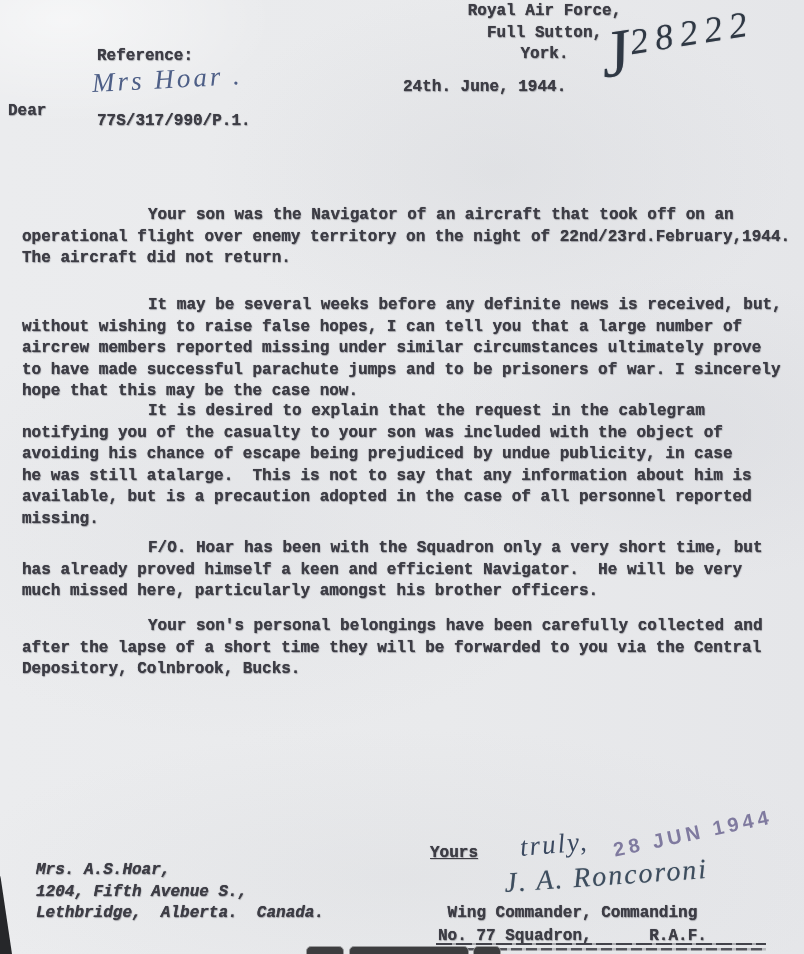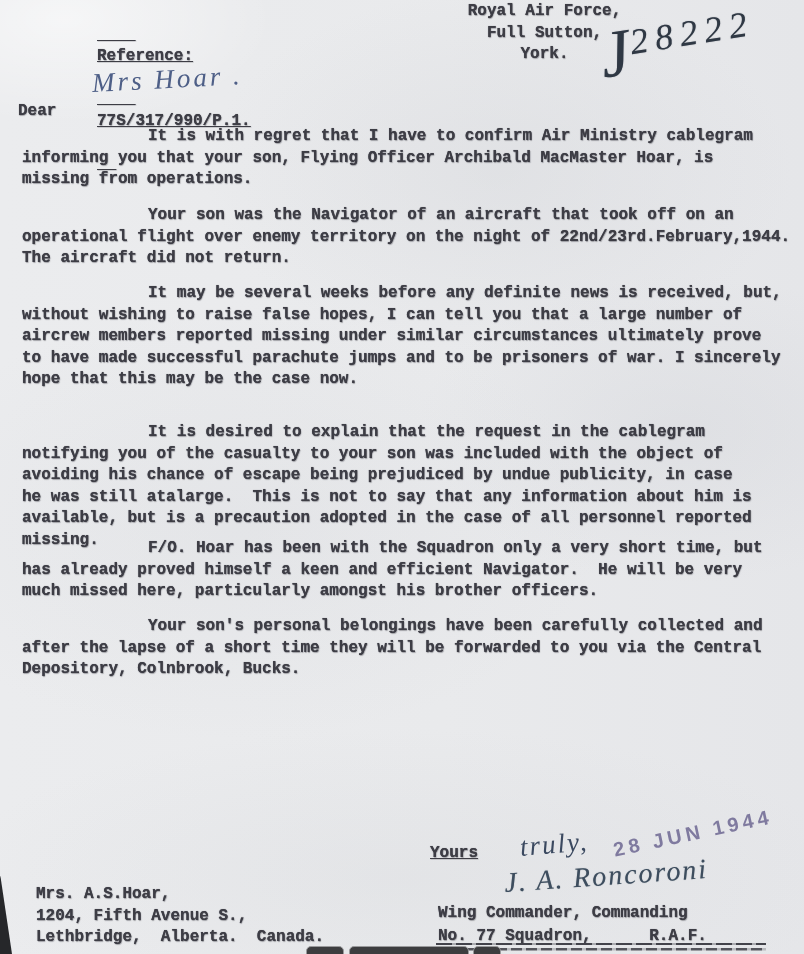--- a/index.html
+++ b/index.html
@@ -27,40 +27,40 @@
     white-space:pre-wrap;
     position:absolute;
   }
   .para{ left:22px; width:780px; text-indent:126px; }
   .hw{
     position:absolute;
     font-family:"Liberation Serif",serif;
     font-style:italic;
     white-space:pre;
   }
-  .ref-block{left:97px;top:3px;text-decoration:underline;}
+  .ref-block{left:97px;top:3px;}
   .letterhead{left:432px;top:1px;width:225px;text-align:center;}
   .file-number{
     left:598px;top:14px;
     font-size:36px;color:#2f3844;
     letter-spacing:7px;
     transform:rotate(-9deg);
     text-shadow:0 0 1px rgba(47,56,68,.5);
   }
   .file-number::first-letter{
     font-size:1.85em;line-height:0;vertical-align:-0.28em;letter-spacing:2px;
   }
   .date-line{left:403px;top:77px;}
   .salutation-hw{
     left:92px;top:64px;
     font-size:27px;color:#4e5f87;
     letter-spacing:3px;
     transform:rotate(-3deg);
   }
-  .salutation-typed{left:18px;top:101px;}
+  .salutation-typed{left:8px;top:101px;}
   .closing-typed{left:430px;top:843px;text-decoration:underline;}
   .closing-hw{
     left:520px;top:829px;
     font-size:27px;color:#3b4960;
     letter-spacing:2px;
     transform:rotate(-5deg);
   }
   .stamp{
     position:absolute;left:612px;top:822px;
     font-family:"Liberation Sans",sans-serif;
@@ -70,22 +70,22 @@
     transform:rotate(-12deg);
     white-space:pre;
   }
   .signature{
     left:504px;top:860px;
     font-size:28px;color:#3d4d5e;
     letter-spacing:2px;
     transform:rotate(-4deg);
     text-shadow:0 0 1px rgba(61,77,94,.45);
   }
-  .recipient{left:36px;top:884px;line-height:21.5px;}
-  .signatory{left:438px;top:902px;line-height:22.5px;}
+  .recipient{left:36px;top:860px;line-height:21.5px;font-style:italic;}
+  .signatory{left:438px;top:902px;line-height:22.5px;text-align:center;}
   .sig-underline{
     position:absolute;left:436px;top:943px;width:330px;height:8px;
     background:
       repeating-linear-gradient(90deg, rgba(58,58,66,.95) 0 16px, rgba(58,58,66,.35) 16px 20px) 0 0/100% 2px no-repeat,
       repeating-linear-gradient(90deg, rgba(58,58,66,.85) 0 11px, rgba(58,58,66,.25) 11px 15px) 0 5px/100% 2.5px no-repeat;
   }
   .corner-shadow{
     position:absolute;left:-3px;top:876px;width:17px;height:80px;
     background:#15161a;
     clip-path:polygon(0 0, 20% 0, 90% 100%, 0 100%);
@@ -112,37 +112,35 @@
     <div>Reference:</div>
     <div>77S/317/990/P.1.</div>
   </div>
 
   <div class="typed letterhead">Royal Air Force,
 Full Sutton,
 York.</div>
 
   <div class="hw file-number">J28222</div>
 
+  <div class="typed date-line">24th. June, 1944.</div>
 
   <div class="hw salutation-hw">Mrs Hoar .</div>
 
   <div class="typed salutation-typed">Dear</div>
 
-  <div class="typed para" style="top:126px">It is with regret that I have to confirm Air Ministry cablegram
-informing you that your son, Flying Officer Archibald MacMaster Hoar, is
-missing from operations.</div>
   <div class="typed para" style="top:205px">Your son was the Navigator of an aircraft that took off on an
 operational flight over enemy territory on the night of 22nd/23rd.February,1944.
 The aircraft did not return.</div>
-  <div class="typed para" style="top:283px">It may be several weeks before any definite news is received, but,
+  <div class="typed para" style="top:295px">It may be several weeks before any definite news is received, but,
 without wishing to raise false hopes, I can tell you that a large number of
 aircrew members reported missing under similar circumstances ultimately prove
 to have made successful parachute jumps and to be prisoners of war. I sincerely
 hope that this may be the case now.</div>
-  <div class="typed para" style="top:422px">It is desired to explain that the request in the cablegram
+  <div class="typed para" style="top:401px">It is desired to explain that the request in the cablegram
 notifying you of the casualty to your son was included with the object of
 avoiding his chance of escape being prejudiced by undue publicity, in case
 he was still atalarge.  This is not to say that any information about him is
 available, but is a precaution adopted in the case of all personnel reported
 missing.</div>
   <div class="typed para" style="top:616px">Your son's personal belongings have been carefully collected and
 after the lapse of a short time they will be forwarded to you via the Central
 Depository, Colnbrook, Bucks.</div>
   <div class="typed para" style="top:538px">F/O. Hoar has been with the Squadron only a very short time, but
 has already proved himself a keen and efficient Navigator.  He will be very

